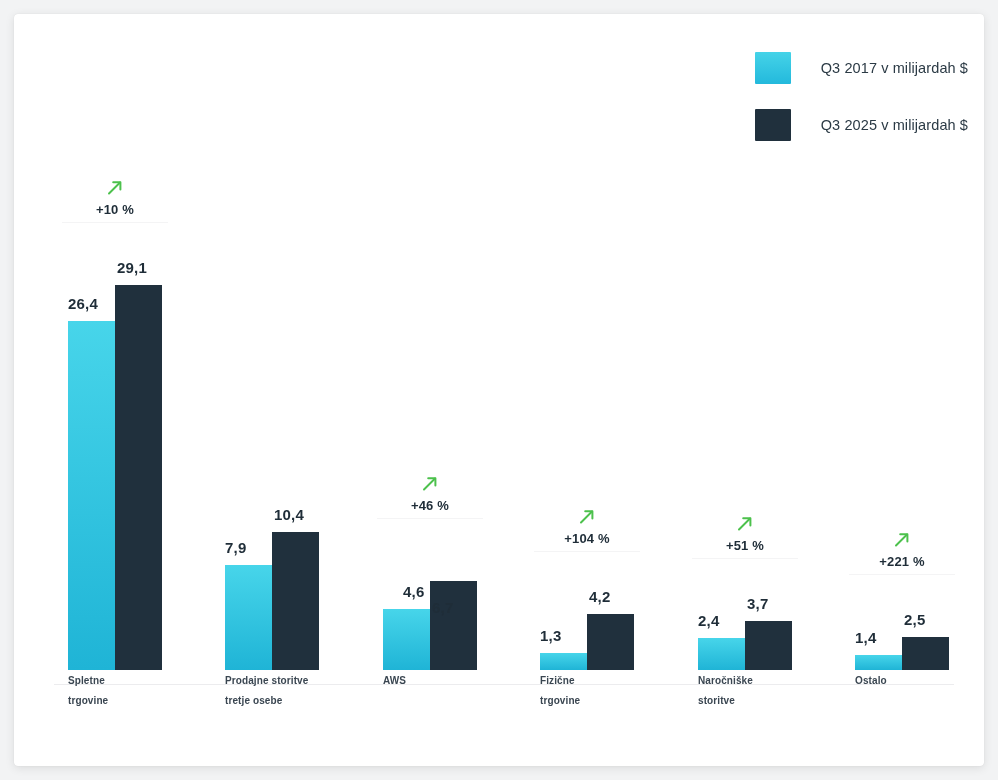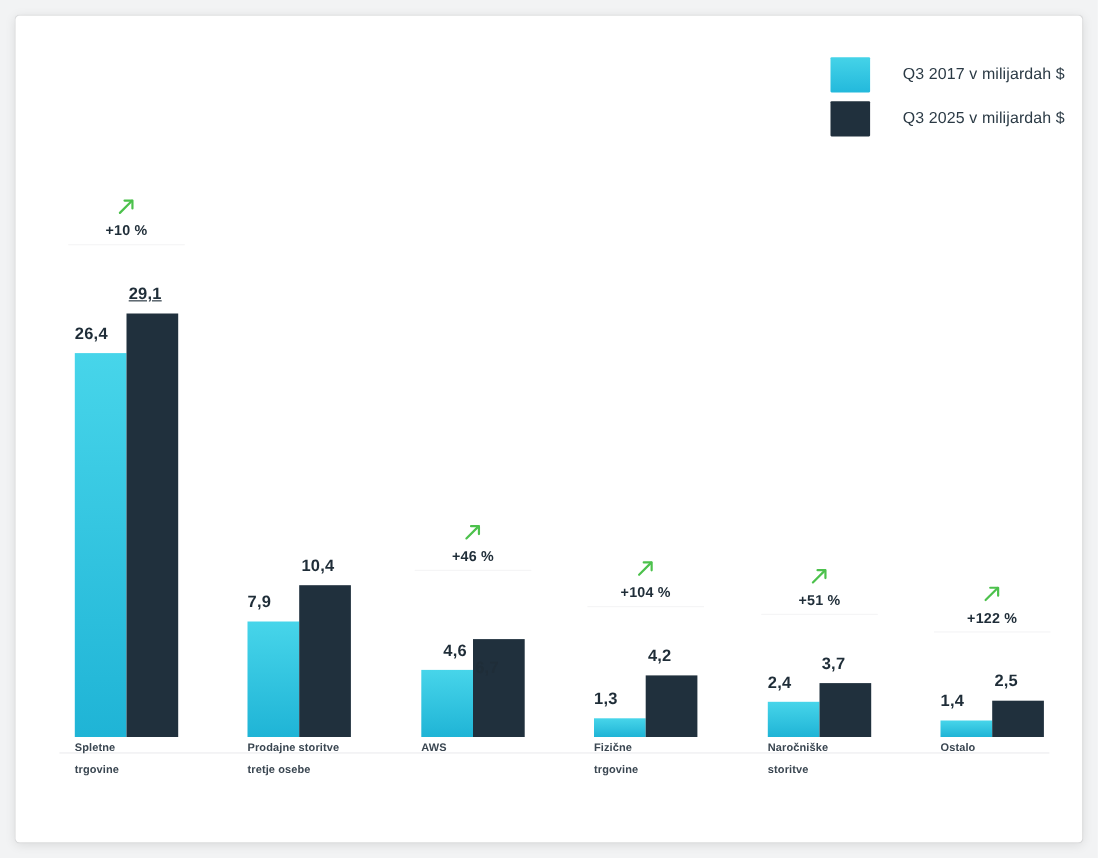--- a/index.html
+++ b/index.html
@@ -27,21 +27,21 @@
     overflow: hidden;
   }
 
   
   .legend {
     position: absolute;
     right: 16px;
     top: 38px;
     display: flex;
     flex-direction: column;
-    gap: 8px;
+    gap: 25px;
     align-items: flex-start;
   }
   .legend-row {
     display: flex;
     align-items: center;
     gap: 30px;
   }
   .legend-swatch {
     width: 36px;
     height: 32px;
@@ -166,21 +166,21 @@
   </div>
 
   <div class="plot" id="plot">
     <div class="baseline"></div>
   <div class="cat-label" style="left: 54px;">Spletne
 trgovine</div>
       <div class="group" style="left: 54px; width: 94px;">
         <div class="bar b2017" style="height: 349px; bottom: 96px;"></div>
         <div class="bar b2018" style="height: 385px; bottom: 96px;"></div>
         <div class="bar-value" style="left: 0px; top: 281px;">26,4</div>
-        <div class="bar-value" style="left: 49px; top: 245px; text-decoration: underline;">29,1</div>
+        <div class="bar-value" style="left: 49px; top: 245px;">29,1</div>
         <div class="growth" style="top: 164px;">
           <svg class="growth-arrow" viewBox="0 0 20 20">
             <path d="M4 15.5 L15 4.5" stroke="#4cc14c" stroke-width="2" stroke-linecap="round" fill="none"></path>
             <path d="M8.2 4.3 L15.4 4.3 L15.4 11.5" stroke="#4cc14c" stroke-width="2" stroke-linecap="round" stroke-linejoin="round" fill="none"></path>
           </svg>
           <span class="growth-pct">+10 %</span>
           <span class="growth-line"></span>
         </div>
       </div>
       <div class="cat-label" style="left: 211px;">Prodajne storitve
@@ -242,19 +242,19 @@
       <div class="group" style="left: 841px; width: 94px;">
         <div class="bar b2017" style="height: 15px; bottom: 96px;"></div>
         <div class="bar b2018" style="height: 33px; bottom: 96px;"></div>
         <div class="bar-value" style="left: 0px; top: 615px;">1,4</div>
         <div class="bar-value" style="left: 49px; top: 597px;">2,5</div>
         <div class="growth" style="top: 516px;">
           <svg class="growth-arrow" viewBox="0 0 20 20">
             <path d="M4 15.5 L15 4.5" stroke="#4cc14c" stroke-width="2" stroke-linecap="round" fill="none"></path>
             <path d="M8.2 4.3 L15.4 4.3 L15.4 11.5" stroke="#4cc14c" stroke-width="2" stroke-linecap="round" stroke-linejoin="round" fill="none"></path>
           </svg>
-          <span class="growth-pct">+122 %</span>
+          <span class="growth-pct">+221 %</span>
           <span class="growth-line"></span>
         </div>
       </div>
     </div>
 
 </div>
 
 </body></html>

